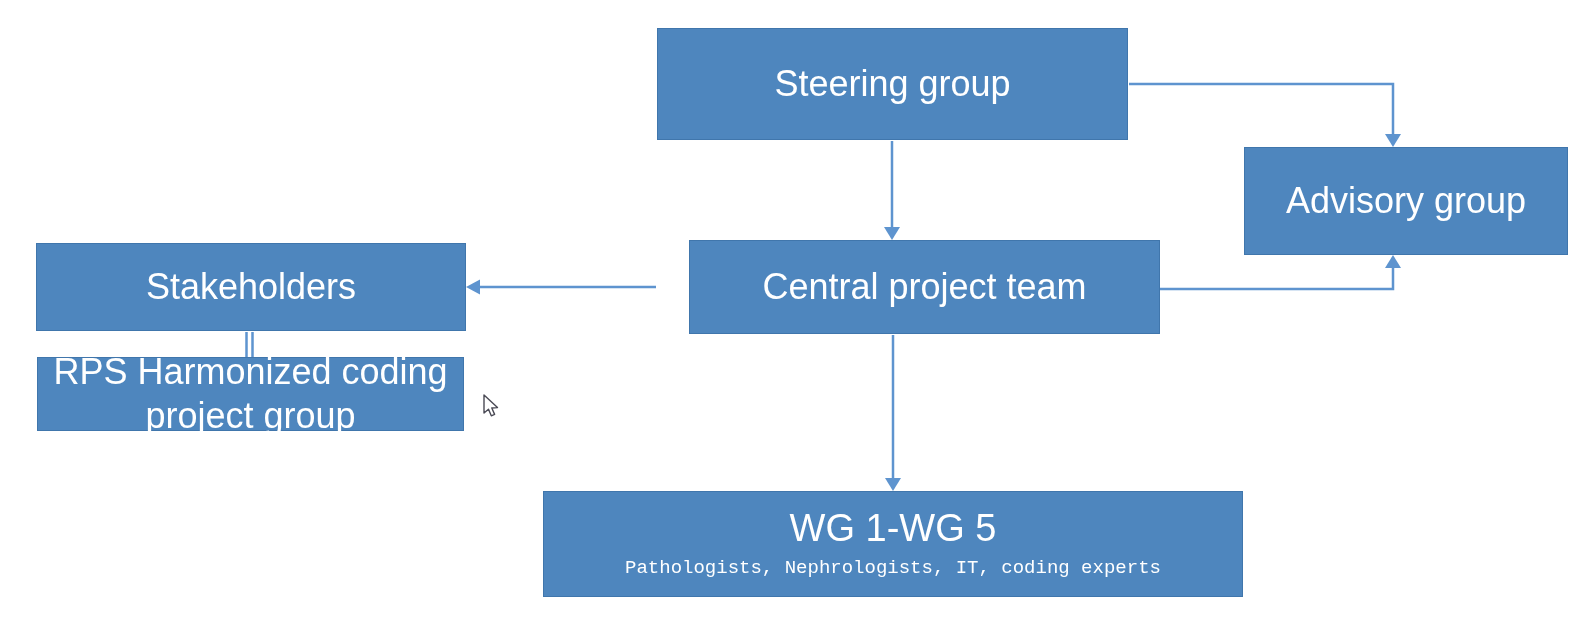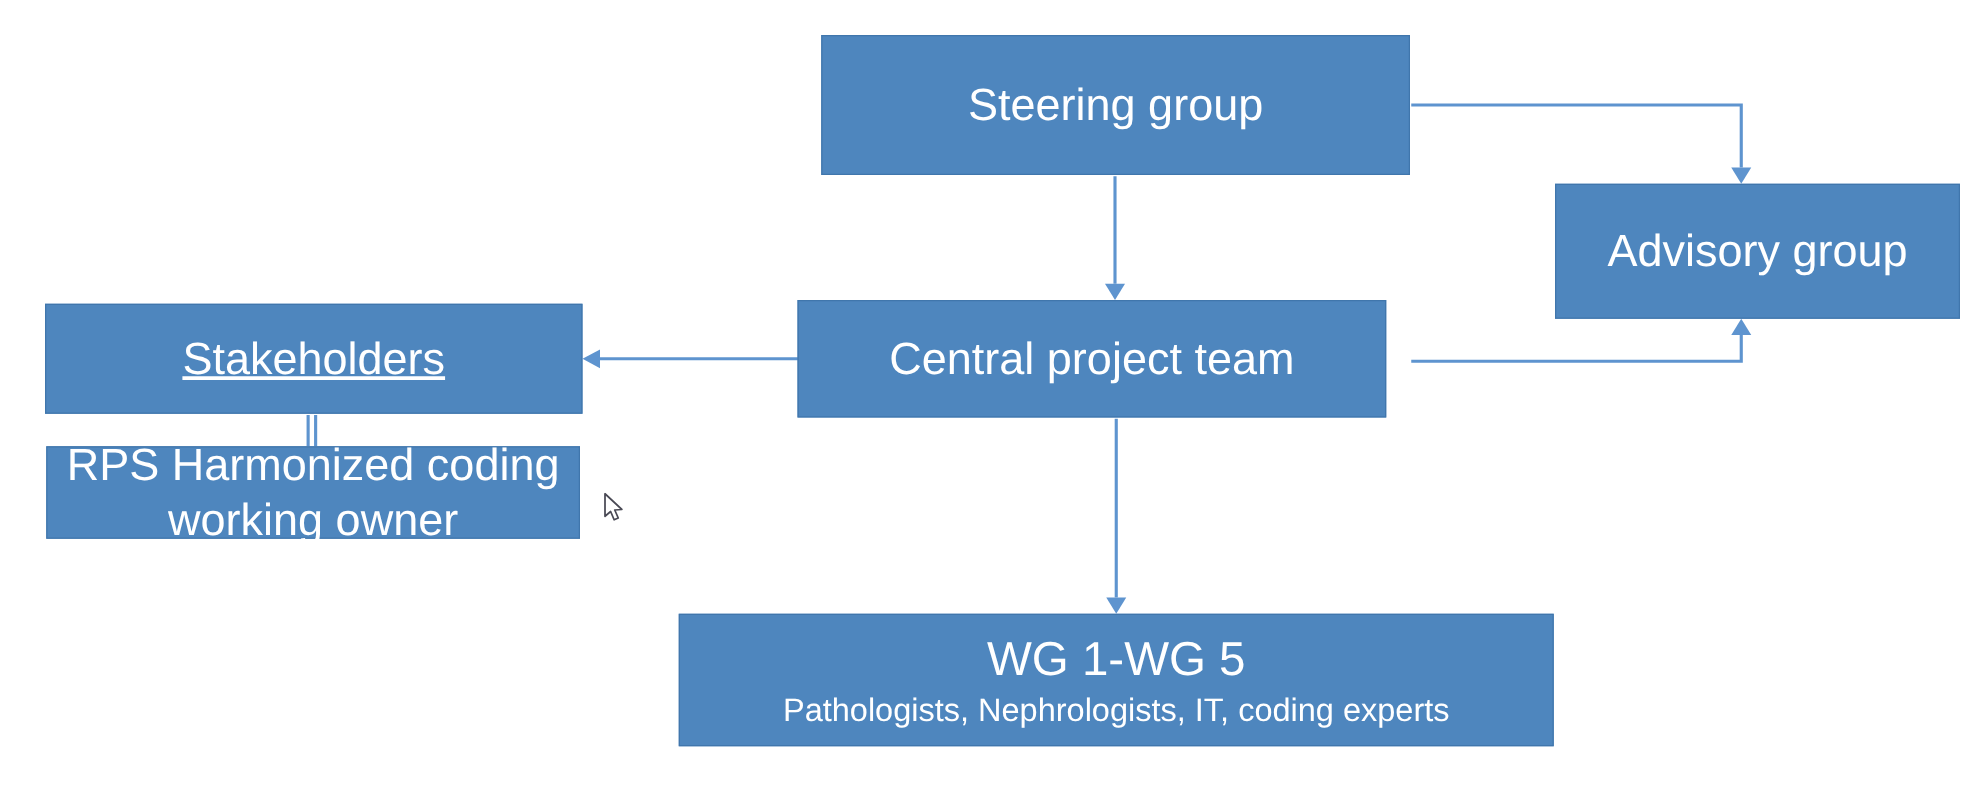--- a/index.html
+++ b/index.html
@@ -25,26 +25,26 @@
     color:var(--text);
     display:flex;
     flex-direction:column;
     align-items:center;
     justify-content:center;
     text-align:center;
     z-index:2;
   }
   .node .line{font-size:36px;line-height:44px;white-space:nowrap;}
   .node .title{font-size:38px;line-height:48px;white-space:nowrap;}
-  .node .subtitle{font-size:26px;line-height:32px;white-space:nowrap;}
+  .node .subtitle{font-size:19px;line-height:32px;white-space:nowrap;font-family:Liberation Mono, monospace;}
 
   #box-steering{left:657px;top:28px;width:471px;height:112px;}
   #box-advisory{left:1244px;top:147px;width:324px;height:108px;}
-  #box-central{left:638px;top:240px;width:471px;height:94px;}
-  #box-stakeholders{left:36px;top:243px;width:430px;height:88px;text-decoration:underline;}
+  #box-central{left:689px;top:240px;width:471px;height:94px;}
+  #box-stakeholders{left:36px;top:243px;width:430px;height:88px;}
   #box-rps{left:37px;top:357px;width:427px;height:74px;}
   #box-wg{left:543px;top:491px;width:700px;height:106px;}
 
   svg.overlay{
     position:absolute;left:0;top:0;width:1578px;height:640px;
     z-index:1;pointer-events:none;
   }
   svg.overlay .wire{stroke:var(--connector);stroke-width:2.5;fill:none;}
   svg.overlay .head{fill:var(--connector);stroke:none;}
 
@@ -86,21 +86,21 @@
   <div class="node" id="box-central">
     <div class="line">Central project team</div>
   </div>
 
   <div class="node" id="box-stakeholders">
     <div class="line">Stakeholders</div>
   </div>
 
   <div class="node" id="box-rps">
     <div class="line">RPS Harmonized coding</div>
-    <div class="line">working owner</div>
+    <div class="line">project group</div>
   </div>
 
   <div class="node" id="box-wg">
     <div class="title">WG 1-WG 5</div>
     <div class="subtitle">Pathologists, Nephrologists, IT, coding experts</div>
   </div>
 
   <svg id="cursor" width="22" height="28" viewBox="0 0 22 28">
     <path d="M 2 1 L 2 19 L 6.5 15.2 L 9.3 21.8 L 12.6 20.4 L 9.8 14 L 15.5 13.6 Z" fill="#FFFFFF" stroke="#4A4A55" stroke-width="1.4" stroke-linejoin="round"></path>
   </svg>

